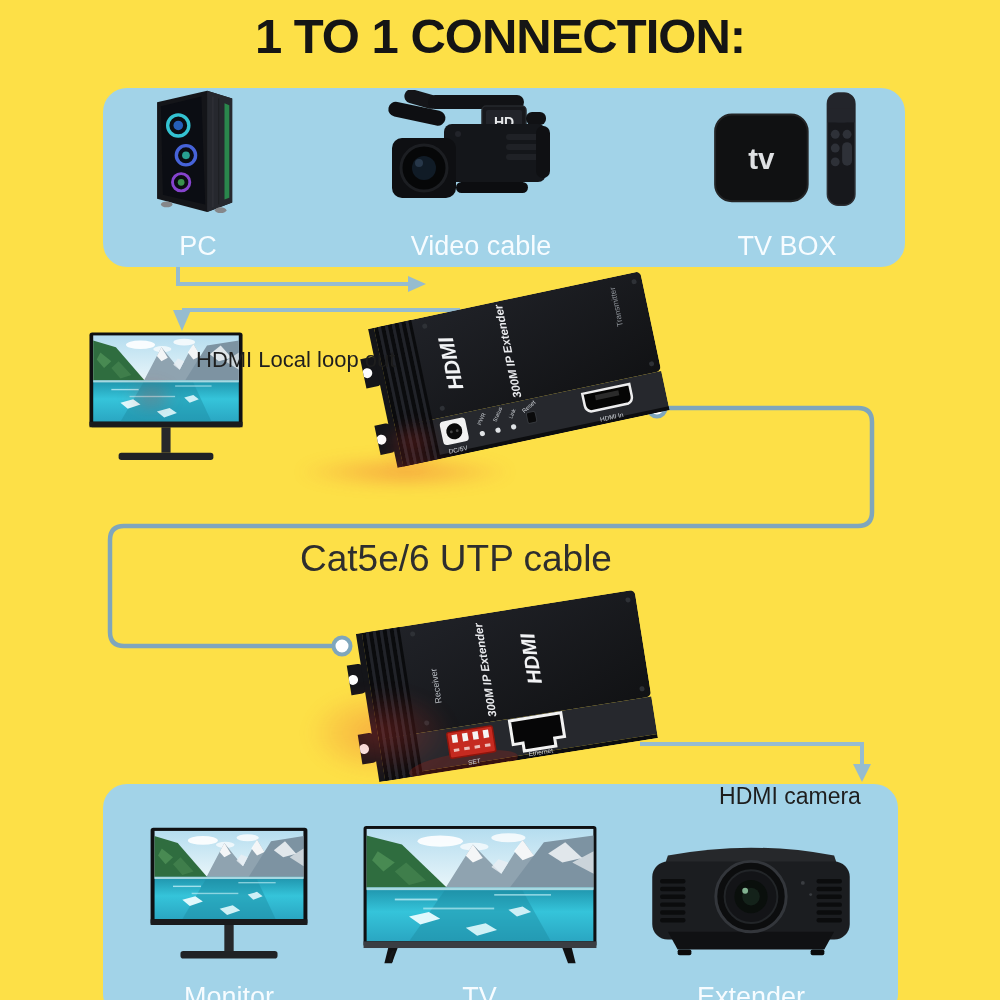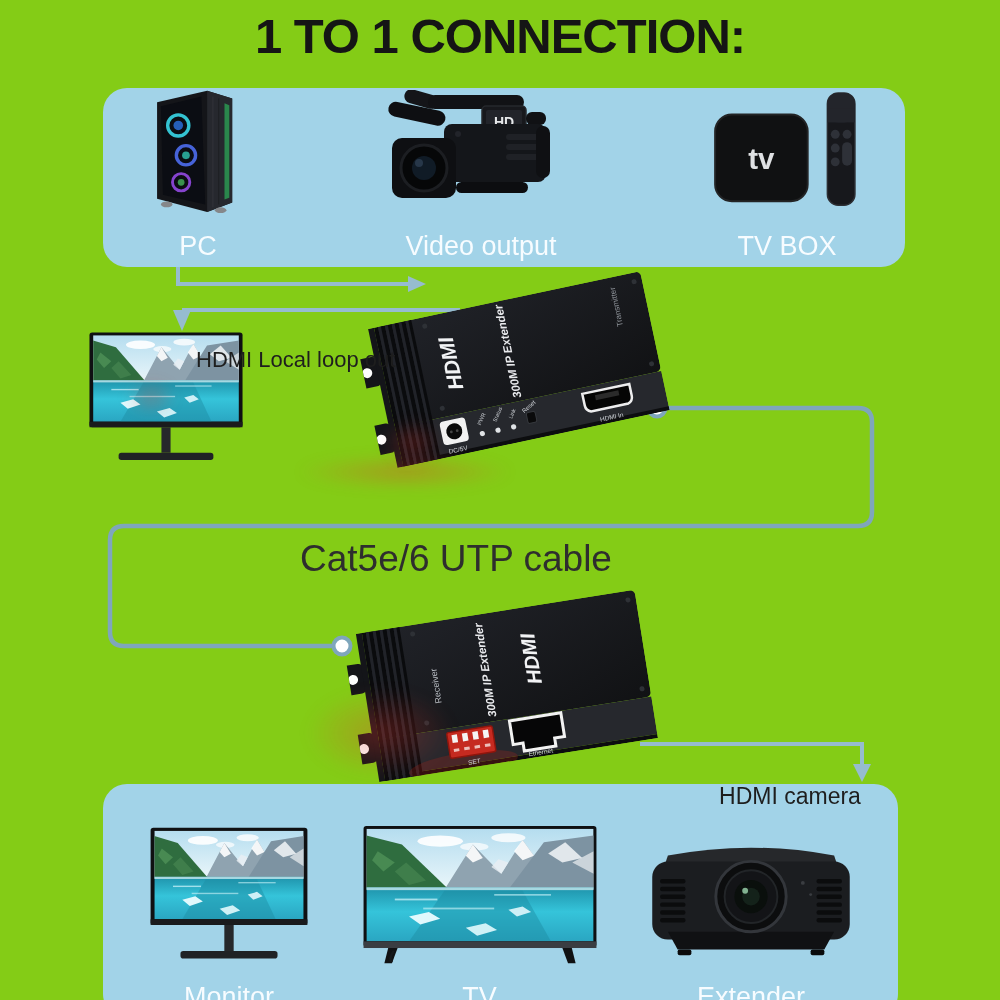--- a/index.html
+++ b/index.html
@@ -1,16 +1,16 @@
 <!DOCTYPE html>
 <html><head>
 <meta charset="utf-8">
 <style>
   html,body{margin:0;padding:0;background:#fff;}
-  .canvas{position:relative;width:1000px;height:1000px;background:#84cc16;overflow:hidden;
+  .canvas{position:relative;width:1000px;height:1000px;background:#fde047;overflow:hidden;
           font-family:"Liberation Sans",sans-serif;}
   .defs{position:absolute;width:0;height:0;}
   .title{position:absolute;top:8px;left:0;right:0;margin:0;text-align:center;
          font-size:49px;font-weight:bold;letter-spacing:-1px;color:#151515;z-index:3;}
   .panel{position:absolute;background:#a2d3e8;border-radius:24px;z-index:0;}
   .top-panel{left:103px;top:88px;width:802px;height:179px;}
   .bottom-panel{left:103px;top:784px;width:795px;height:234px;}
   .panel-row{display:flex;height:100%;align-items:flex-end;justify-content:space-between;
              padding:8px 34px 6px 34px;box-sizing:border-box;}
   .device{display:flex;flex-direction:column;align-items:center;gap:16px;}
@@ -131,21 +131,21 @@
           <rect x="120" y="54" width="34" height="6" rx="3" fill="#1f2126"></rect>
           <rect x="120" y="64" width="34" height="6" rx="3" fill="#1f2126"></rect>
           <circle cx="72" cy="44" r="3" fill="#22242a"></circle>
           <rect x="150" y="36" width="14" height="52" rx="7" fill="#0f1013"></rect>
           <rect x="6" y="48" width="64" height="60" rx="10" fill="#0e0f12"></rect>
           <circle cx="38" cy="78" r="23" fill="#060708" stroke="#1c1e22" stroke-width="3"></circle>
           <circle cx="38" cy="78" r="12" fill="#101b26"></circle>
           <circle cx="33" cy="73" r="4" fill="#2c3c50" opacity="0.85"></circle>
           <rect x="70" y="92" width="72" height="11" rx="5.5" fill="#0c0d10"></rect>
         </svg>
-        <div class="lbl">Video output</div>
+        <div class="lbl">Video cable</div>
       </div>
       <div class="device">
         <svg width="168" height="128" viewBox="0 0 170 130">
           <rect x="12" y="28" width="94" height="88" rx="17" fill="#101112" stroke="#232425" stroke-width="2"></rect>
           <text x="59" y="83" font-size="30" font-weight="bold" fill="#dfe1e3" text-anchor="middle">tv</text>
           <rect x="126" y="6" width="28" height="114" rx="11" fill="#17181c" stroke="#2c2e33" stroke-width="1.5"></rect>
           <rect x="126" y="6" width="28" height="30" rx="11" fill="#23252b"></rect>
           <rect x="126" y="22" width="28" height="14" fill="#23252b"></rect>
           <circle cx="134" cy="48" r="4.5" fill="#2e3138"></circle>
           <circle cx="146" cy="48" r="4.5" fill="#2e3138"></circle>

